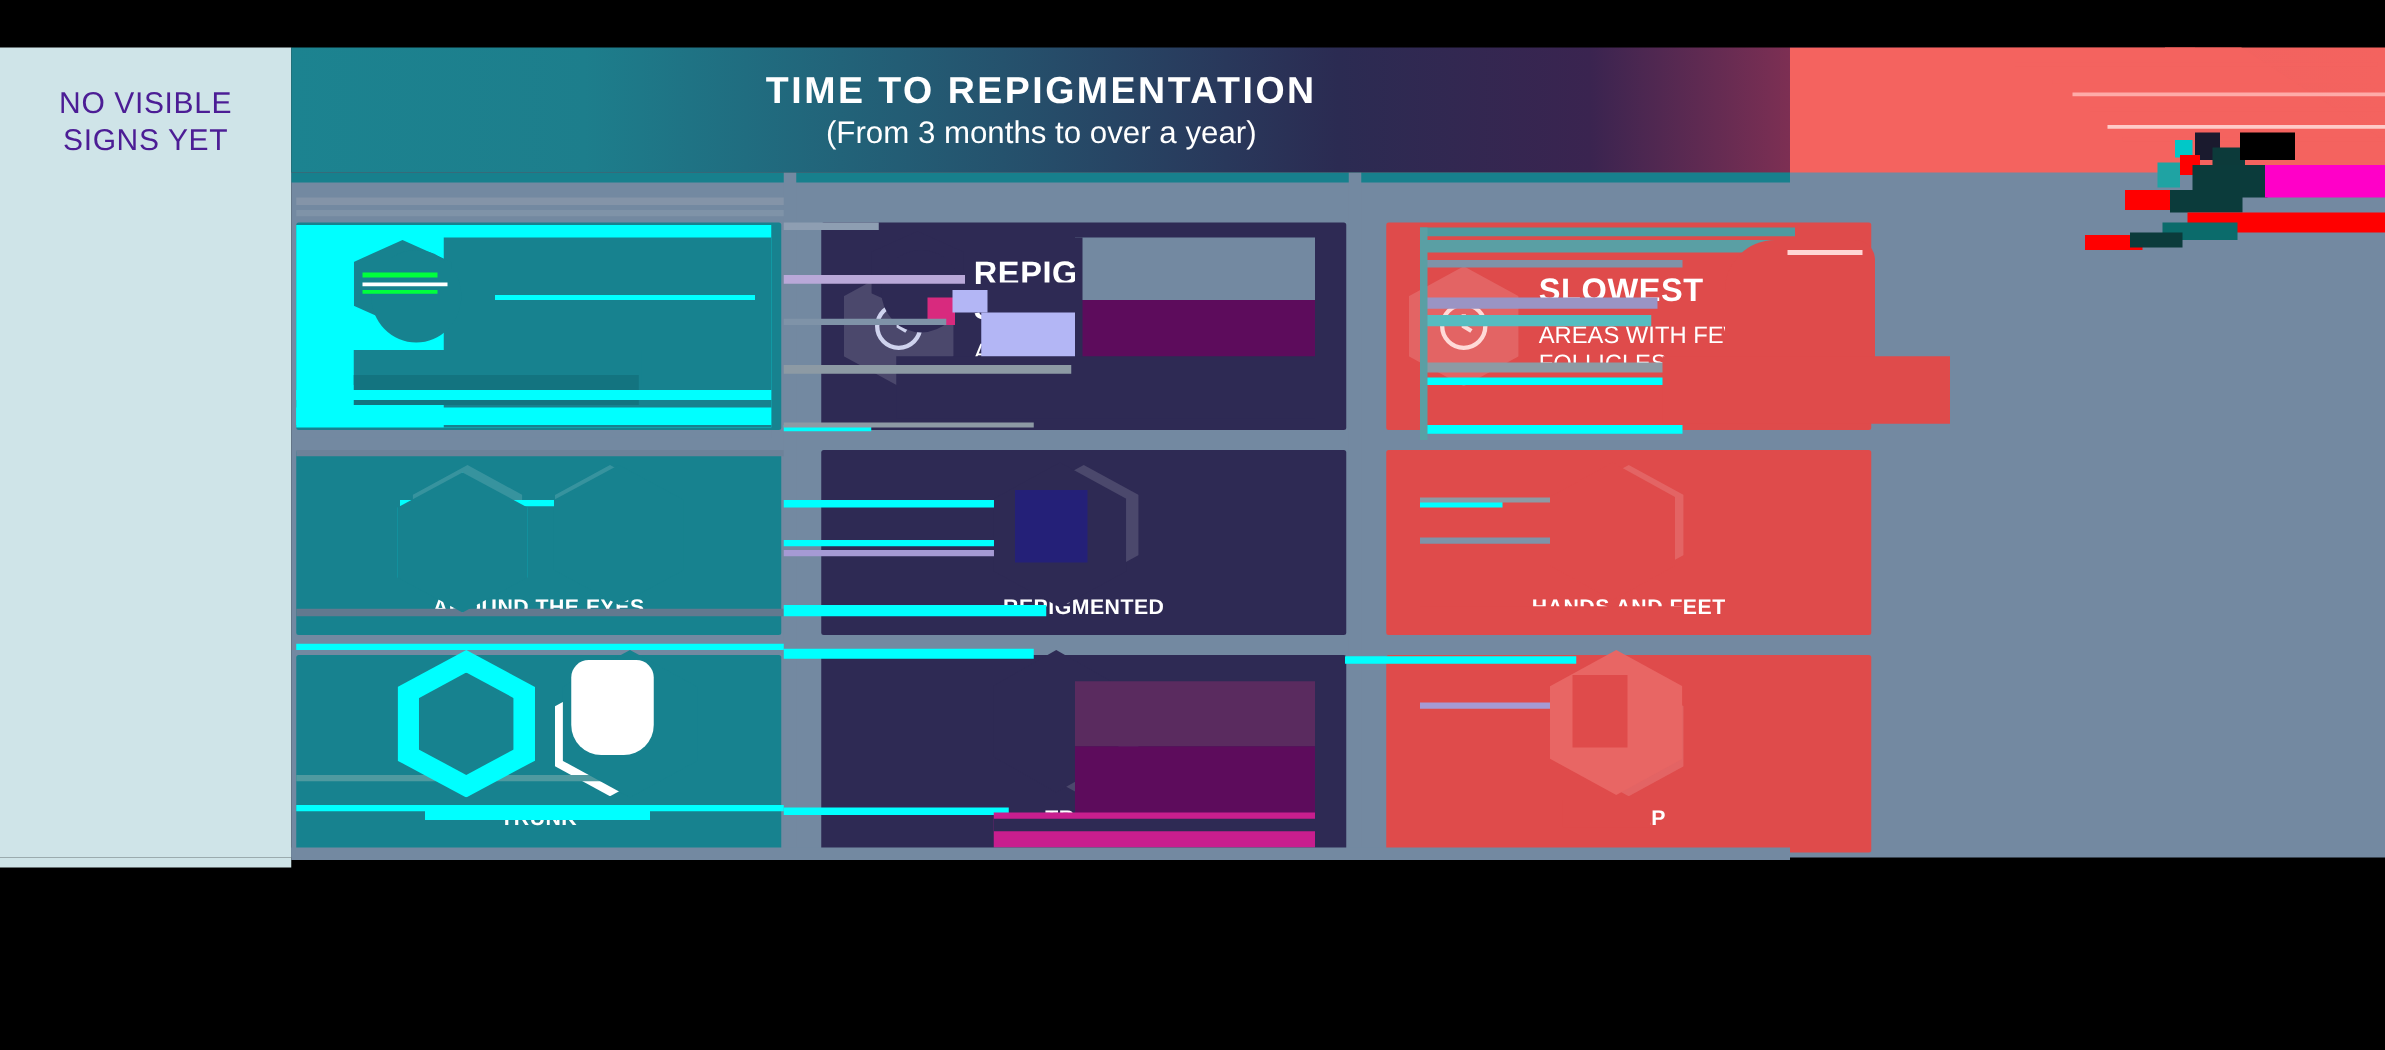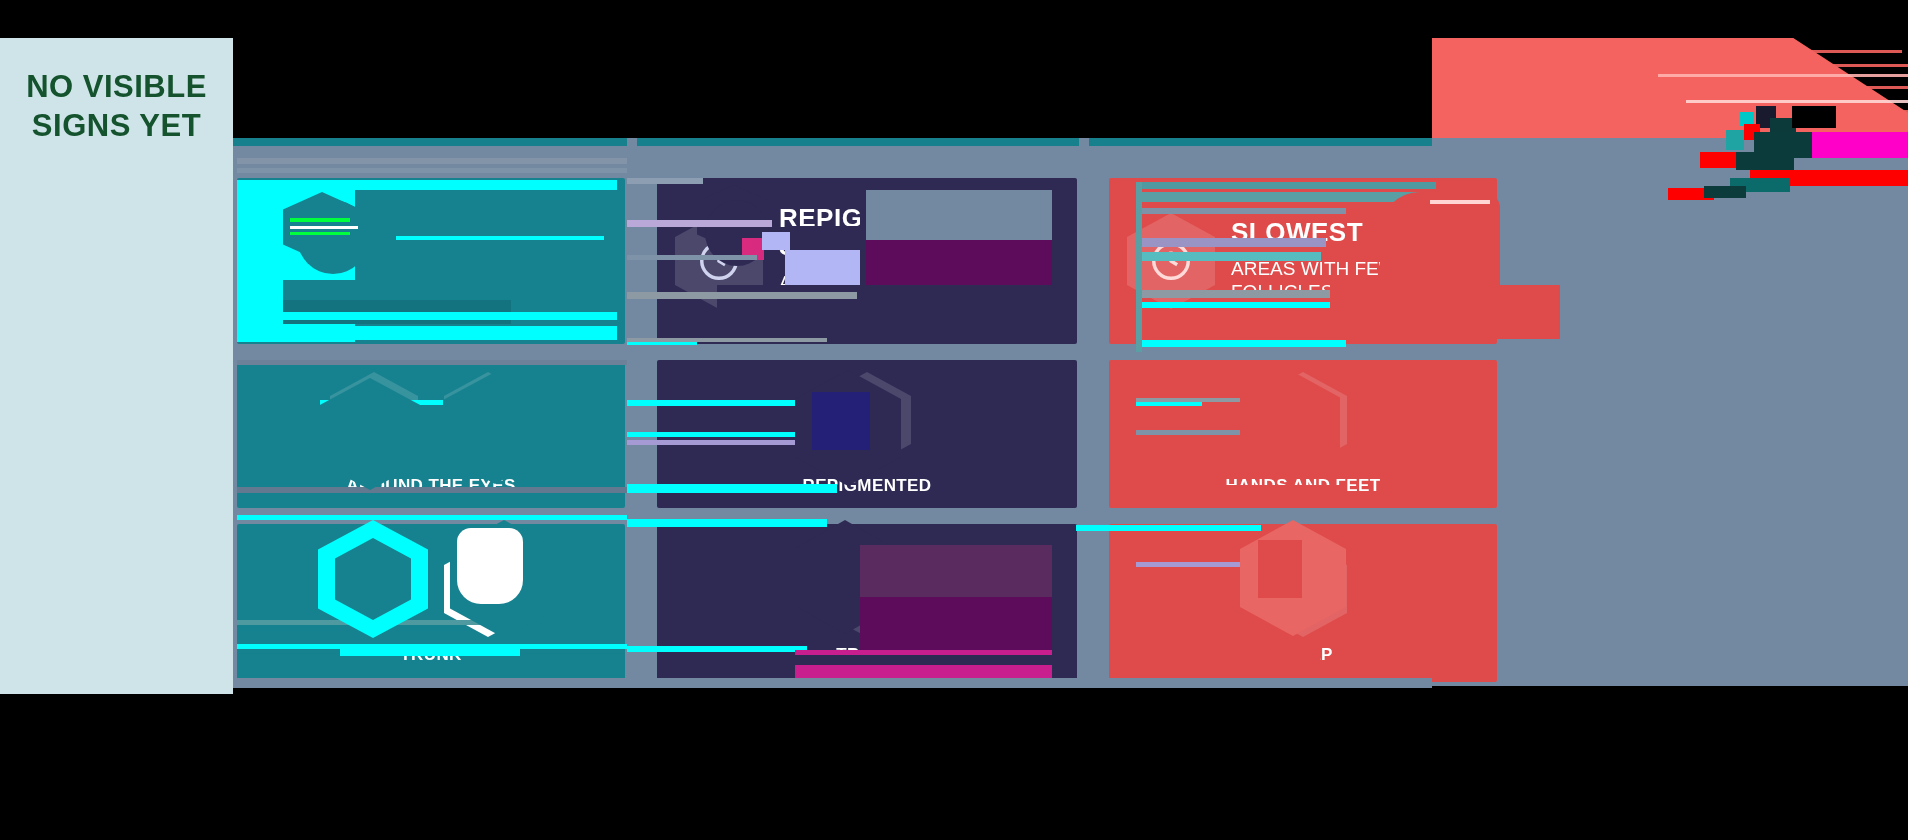--- a/index.html
+++ b/index.html
@@ -13,21 +13,21 @@
   #page { position:absolute; inset:0; background:#000; }
 
   
   #sidebar {
     position:absolute; left:0; top:38px; width:233px; height:802px;
     background:#cfe4e8;
     display:flex; align-items:flex-start; justify-content:center;
     padding-top:30px;
   }
   #sidebar-title {
-    color:#14532d; font-weight:bold; font-size:31px; line-height:1.25;
+    color:#4c1d95; font-weight:normal; font-size:24px; line-height:1.25;
     letter-spacing:.5px; text-align:center; width:200px;
   }
 
   
   #banner {
     position:absolute; left:233px; top:38px; width:1675px; height:100px;
     background:linear-gradient(90deg,#1c8390 0%,#1d7e8c 14%,#25526d 34%,#2b2b52 50%,#3a2450 62%,#8e3254 74%,#f0625f 84%,#f4635f 100%);
     overflow:hidden;
   }
   #banner-inner { position:absolute; left:0; top:0; width:1200px; height:100px;
@@ -99,20 +99,26 @@
 <div id="page">
 
   <div id="black-top2"></div>
   <div id="black-top"></div>
 
   <div id="sidebar">
     <div id="sidebar-title" style="white-space:pre-line">NO VISIBLE
 SIGNS YET</div>
   </div>
 
+  <div id="banner">
+    <div id="banner-inner">
+      <div id="banner-title">TIME TO REPIGMENTATION</div>
+      <div id="banner-sub">(From 3 months to over a year)</div>
+    </div>
+  </div>
 
   <div id="red-arrow">
     <div class="body"></div>
     <div class="head"></div>
     <i class="strip" style="top:12px;  left:180px; width:290px;"></i>
     <i class="strip" style="top:26px;  left:210px; width:266px;"></i>
     <i class="strip" style="top:36px;  left:226px; width:250px; background:#ffb3b0;"></i>
     <i class="strip" style="top:48px;  left:240px; width:236px;"></i>
     <i class="strip" style="top:62px;  left:254px; width:222px; background:#ffd6d4;"></i>
     <i class="strip" style="top:72px;  left:266px; width:210px;"></i>

